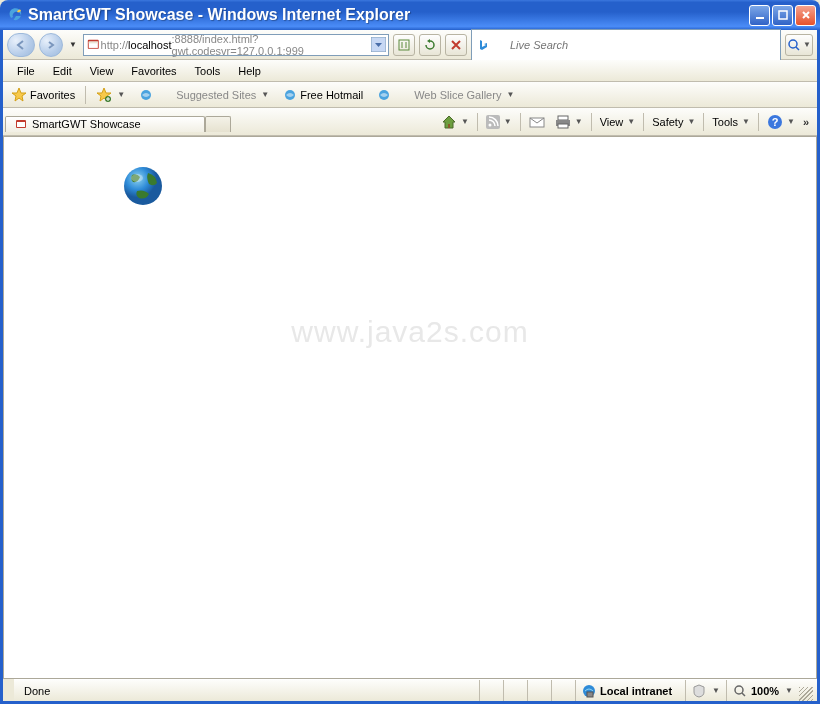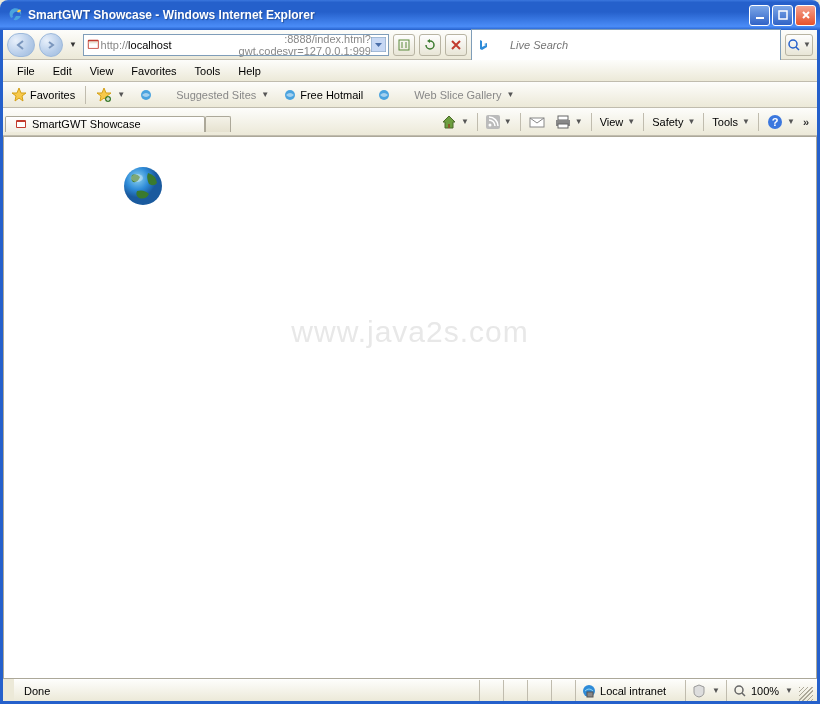--- a/index.html
+++ b/index.html
@@ -1,36 +1,36 @@
 <!DOCTYPE html>
 <html><head>
 <meta charset="utf-8">
 <style>
 * { margin: 0; padding: 0; box-sizing: border-box; font-family: Tahoma, sans-serif; font-size: 11px; }
 body { width: 820px; height: 704px; overflow: hidden; background: #ece9d8; }
 
 
 .titlebar { height: 30px; background: linear-gradient(to bottom, #3b77de 0%, #2560cb 8%, #2560cb 40%, #4a8cf7 88%, #2560cb 100%); display: flex; align-items: center; padding: 0 4px; border-radius: 8px 8px 0 0; }
 .titlebar-icon { width: 16px; height: 16px; margin: 0 4px; }
-.titlebar-text { color: #fff; font-weight: bold; font-size: 12px; flex: 1; text-shadow: 1px 1px 1px rgba(0,0,0,0.3); }
+.titlebar-text { color: #fff; font-weight: bold; font-size: 16px; flex: 1; text-shadow: 1px 1px 1px rgba(0,0,0,0.3); }
 .winbtns { display: flex; gap: 2px; }
 .winbtn { width: 21px; height: 21px; border-radius: 3px; border: 1px solid #fff; display: flex; align-items: center; justify-content: center; color: #fff; font-weight: bold; cursor: pointer; }
 .winbtn.min, .winbtn.max { background: linear-gradient(to bottom, #7ba7e8, #3163c6); }
 .winbtn.close { background: linear-gradient(to bottom, #f5a28e, #e6522c); }
 
 
 .window-body { border-left: 3px solid #2560cb; border-right: 3px solid #2560cb; border-bottom: 3px solid #2560cb; height: 674px; display: flex; flex-direction: column; background: #ece9d8; }
 
 
 .navbar { height: 30px; background: linear-gradient(to bottom, #fdfdfb, #ece9d8); border-bottom: 1px solid #c0bcae; display: flex; align-items: center; padding: 0 4px; gap: 4px; }
 .navarrow { width: 28px; height: 24px; border-radius: 12px; background: radial-gradient(circle at 30% 30%, #e8f0fb, #b5cce9 60%, #9db9db); border: 1px solid #9db9db; display: flex; align-items: center; justify-content: center; color: #7a96bd; font-size: 14px; cursor: pointer; }
 .navarrow.fwd { width: 24px; }
 .navdrop { width: 12px; color: #333; cursor: pointer; font-size: 8px; text-align: center; }
 .url-icon { width: 16px; height: 16px; }
-.urlbox { flex: 1; max-width: 340px; height: 22px; border: 1px solid #7f9db9; background: #fff; display: flex; align-items: center; padding: 0 2px; text-align: right; }
+.urlbox { flex: 1; max-width: 340px; height: 22px; border: 1px solid #7f9db9; background: #fff; display: flex; align-items: center; padding: 0 2px; }
 .ubtn { width: 22px; height: 22px; border: 1px solid #b8b4a3; background: linear-gradient(to bottom, #fefefe, #e8e5d6); display: flex; align-items: center; justify-content: center; cursor: pointer; border-radius: 3px; }
 .searchbox { flex: 1; height: 32px; border: 1px solid #7f9db9; background: #fff; display: flex; align-items: center; padding: 0 4px; gap: 20px; }
 .searchbox input { border: none; outline: none; flex: 1; font-style: italic; color: #888; }
 .magbtn { width: 28px; height: 22px; border: 1px solid #b8b4a3; background: linear-gradient(to bottom, #fefefe, #e8e5d6); border-radius: 3px; display: flex; align-items: center; justify-content: center; cursor: pointer; }
 
 
 .menubar { height: 22px; background: linear-gradient(to bottom, #fdfdfb, #ece9d8); border-bottom: 1px solid #c0bcae; display: flex; align-items: center; padding: 0 6px; gap: 2px; }
 .menuitem { padding: 2px 8px; cursor: pointer; }
 
 
@@ -51,21 +51,21 @@
 
 
 .content { flex: 1; background: #fff; border: 1px solid #aca899; margin: 0; position: relative; overflow: hidden; }
 .globe { position: absolute; left: 118px; top: 28px; width: 42px; height: 42px; }
 .watermark { position: absolute; left: 50%; top: 178px; transform: translateX(-50%); color: #e8e8e8; font-size: 30px; font-family: Arial, sans-serif; letter-spacing: 1px; }
 
 
 .statusbar { height: 22px; background: linear-gradient(to bottom, #fdfdfb, #ece9d8); border-top: 1px solid #fff; display: flex; align-items: center; padding: 0 4px; margin-left: 11px; }
 .statustext { flex: 0 0 auto; padding: 0 6px; }
 .statuscells { margin-left: auto; display: flex; align-items: center; height: 100%; }
-.scell { border-left: 1px solid #c0bcae; height: 100%; display: flex; align-items: center; padding: 0 6px; gap: 4px; }
+.scell { border-left: 1px solid #c0bcae; height: 100%; display: flex; align-items: center; padding: 0 6px; gap: 4px; font-weight: bold; }
 .scell.empty { width: 24px; }
 .zone { min-width: 110px; }
 .grip { width: 14px; align-self: flex-end; height: 14px; background: repeating-linear-gradient(135deg, #aca899 0 1px, transparent 1px 3px); }
 
 
 svg { display: block; }
 </style>
 </head>
 <body>
 

